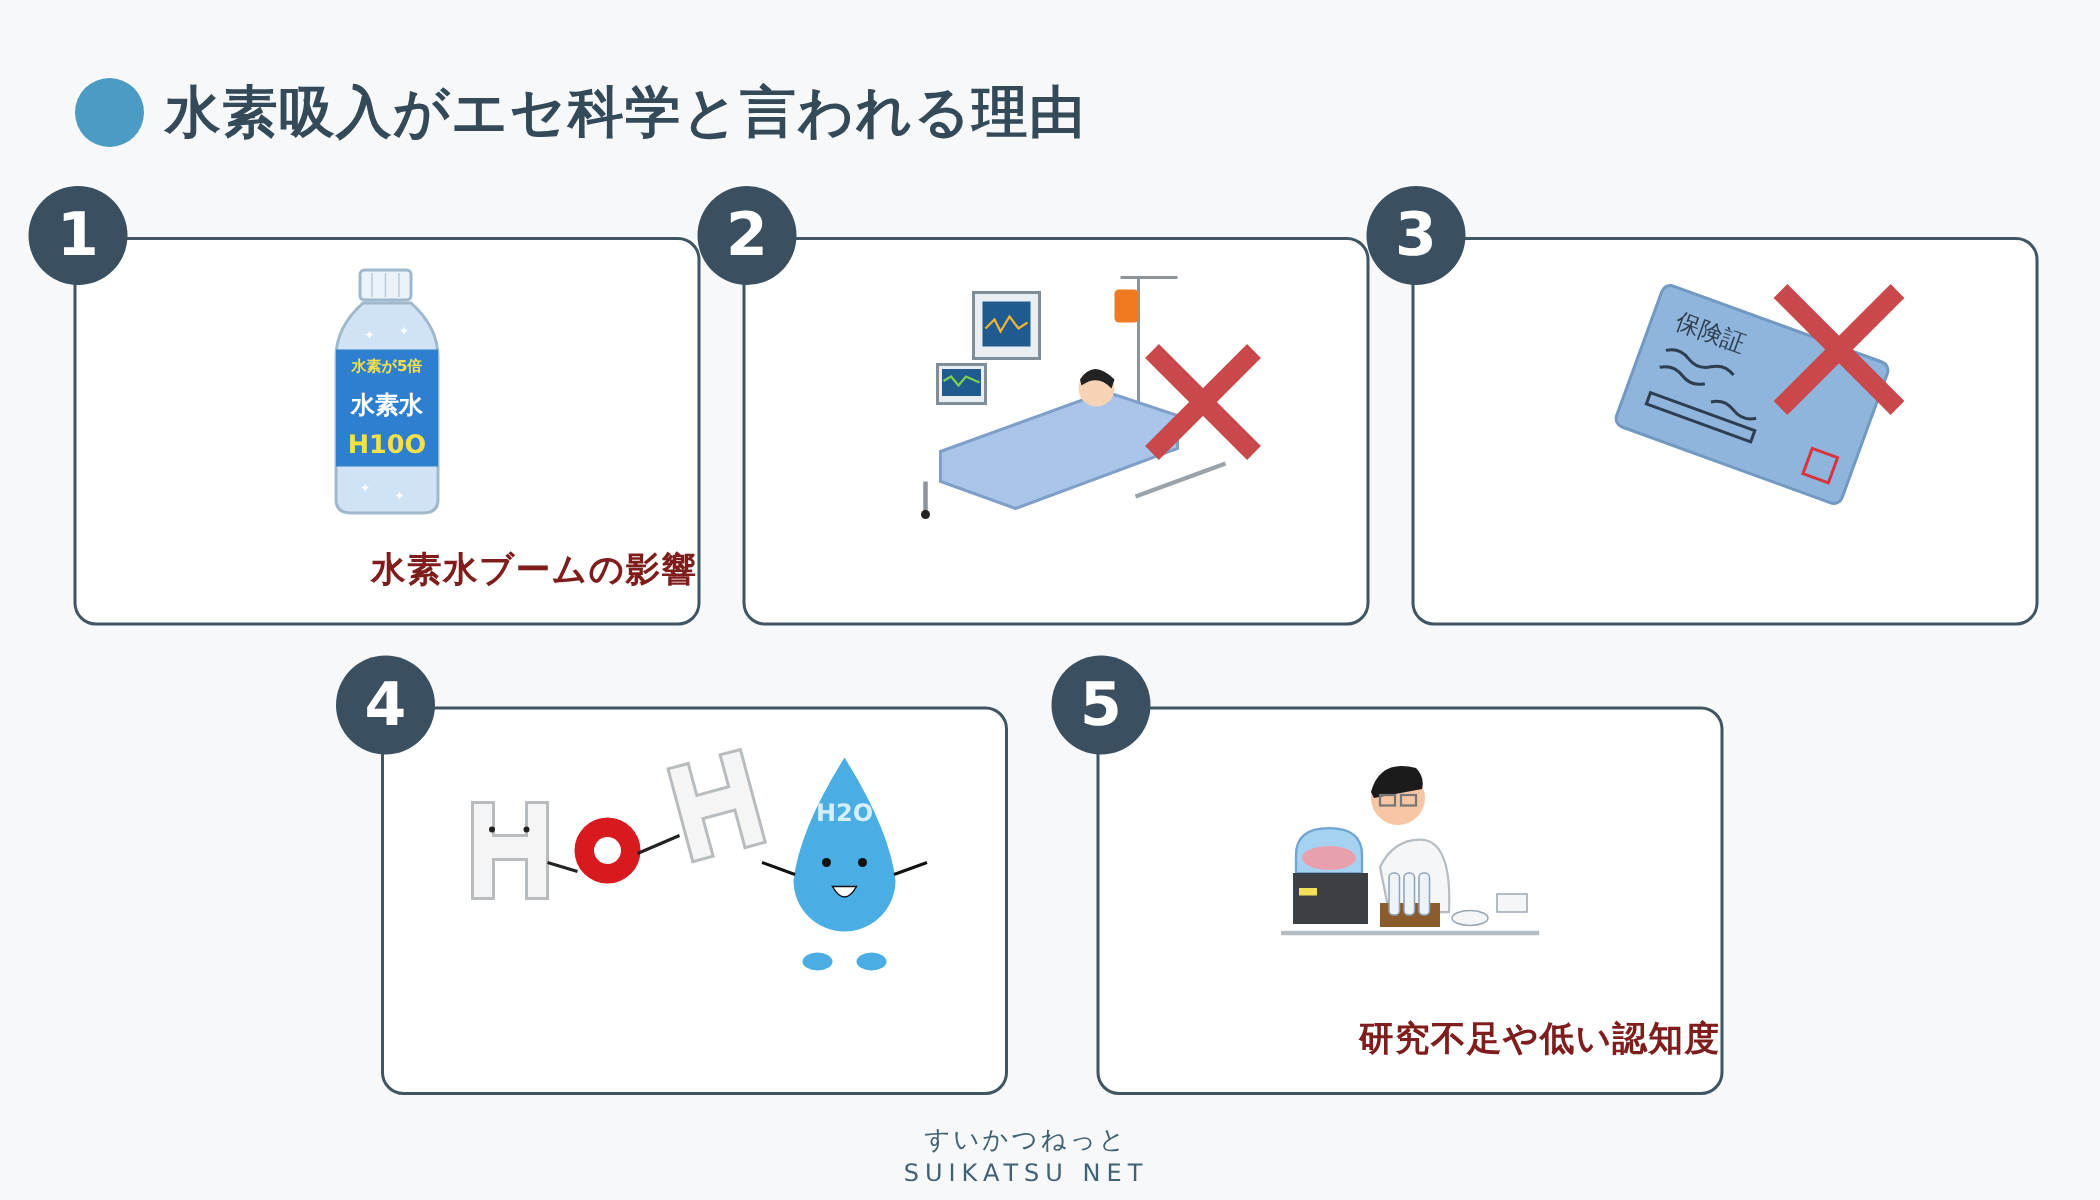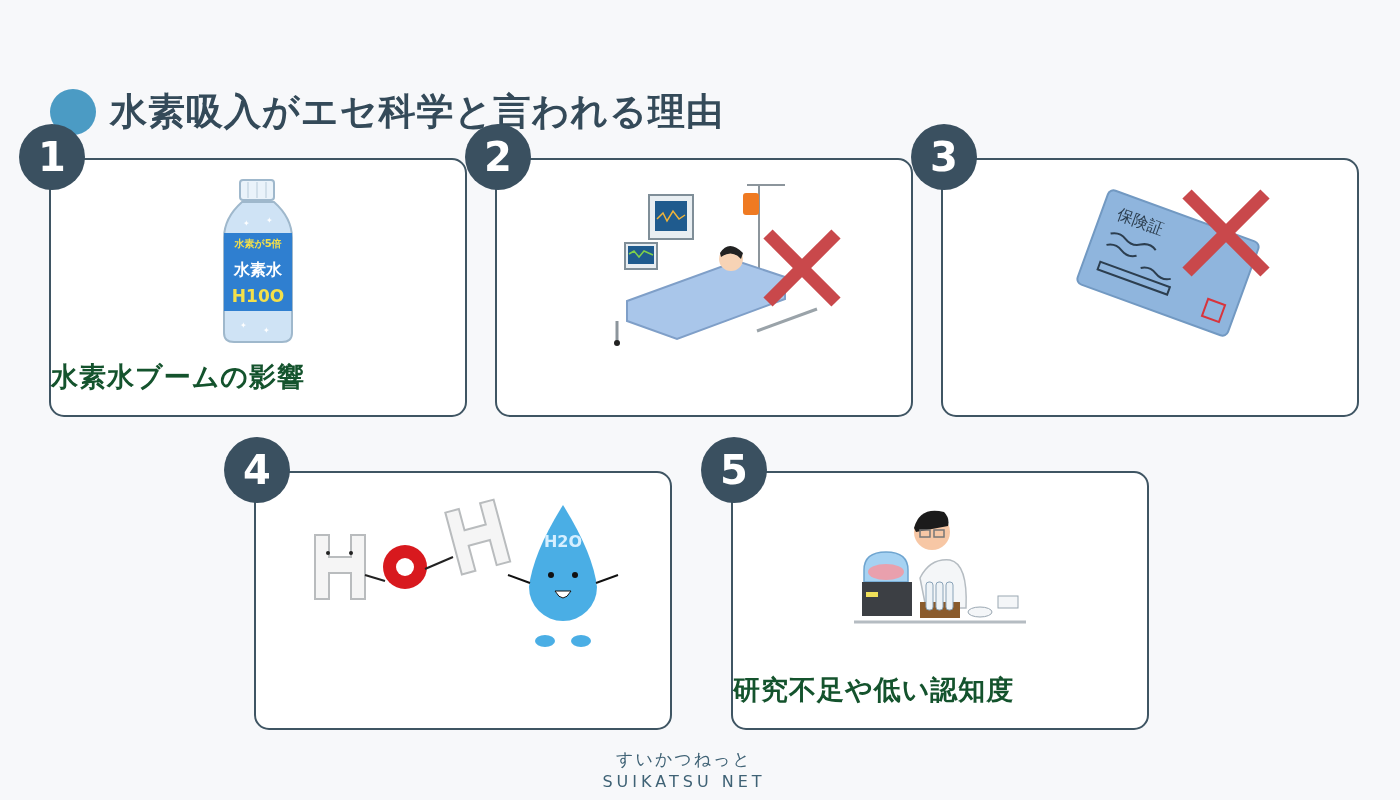--- a/index.html
+++ b/index.html
@@ -3,37 +3,37 @@
 <meta charset="utf-8">
 <style>
   html, body { margin:0; padding:0; }
   body {
     width:1400px; height:800px; overflow:hidden;
     background:#f7f8fa;
     font-family:"DejaVu Sans", "Liberation Sans", sans-serif;
     color:#344a59;
     position:relative;
   }
-  .title-wrap { position:absolute; left:50px; top:50px; height:50px; display:flex; align-items:center;margin-top:37px; }
+  .title-wrap { position:absolute; left:50px; top:50px; height:50px; display:flex; align-items:center; }
   .title-dot { width:46px; height:46px; border-radius:50%; background:#4b9bc4; margin-right:14px; }
   .title { font-size:37px; font-weight:bold; color:#344a59; letter-spacing:1px; }
 
   .card {
     position:absolute; width:418px; height:259px;
     background:#ffffff; border:2px solid #3f5563; border-radius:15px; box-sizing:border-box;
   }
   .badge {
     position:absolute; width:66px; height:66px; border-radius:50%;
     background:#3a5060; color:#ffffff; font-weight:bold; font-size:40px;
     display:flex; align-items:center; justify-content:center;
     left:-32px; top:-36px;
   }
   .card-label {
-    position:absolute; left:0; right:0; bottom:20px; text-align:left;
-    font-size:27px; font-weight:bold; color:#14532d; letter-spacing:1px;
+    position:absolute; left:0; right:0; bottom:20px; text-align:right;
+    font-size:23px; font-weight:bold; color:#7f1d1d; letter-spacing:1px;
   }
   .illus { position:absolute; left:0; right:0; top:18px; height:170px; display:flex; justify-content:center; align-items:center; }
   .illus svg { overflow:visible; }
 
   .footer { position:absolute; left:584px; top:748px; width:200px; text-align:center; color:#3f6275; }
   .footer .jp { font-size:17px; letter-spacing:2px; }
   .footer .en { font-size:16px; letter-spacing:4px; margin-top:1px; }
 </style>
 </head>
 <body>

